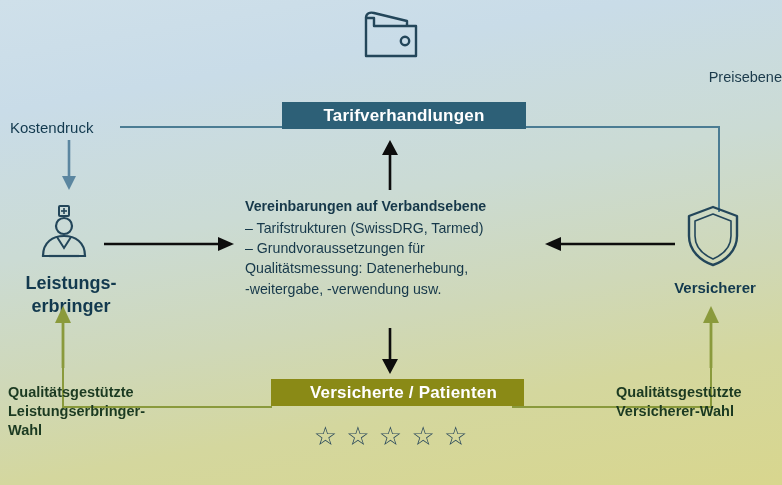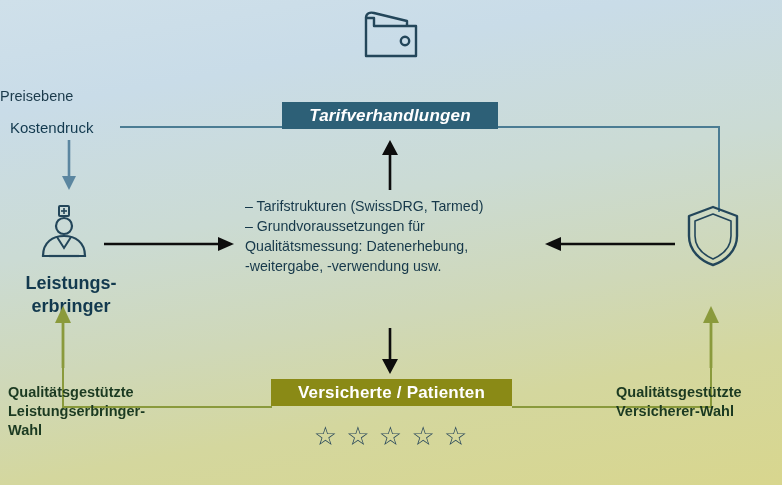--- a/index.html
+++ b/index.html
@@ -25,24 +25,23 @@
   
   .lbl {
     color: #1b3a4b;
     font-size: 14px;
     line-height: 1.28;
     white-space: pre-line;
   }
 
   #price-level-label {
     left: 0; top: 68px; width: 782px;
-    text-align: left;
+    text-align: right;
     font-size: 14.5px;
     color: #1b3a4b;
-    margin-top: 19px;
   }
   #quality-level-label {
     left: 0; top: 457px; width: 782px;
     text-align: center;
     font-size: 14.5px;
     color: #1b3a4b;
   }
   #cost-pressure-label {
     left: 10px; top: 119px;
     font-size: 15px;
@@ -81,32 +80,32 @@
 
   
   .banner {
     color: #ffffff;
     font-weight: bold;
     text-align: center;
     letter-spacing: 0.2px;
   }
   #tariff-banner {
     left: 282px; top: 102px;
-    width: 216px; height: 27px;
+    width: 244px; height: 27px;
     line-height: 27px;
     font-size: 17px;
     background: #2d6077;
-    font-style: italic;
   }
   #insured-banner {
     left: 271px; top: 379px;
     width: 241px; height: 27px;
     line-height: 27px;
     font-size: 17px;
     background: #8a8a16;
+    padding-left: 12px;
   }
 
   
   #agreements {
     left: 245px; top: 196px; width: 310px;
     color: #16384a;
     font-size: 14.2px;
     line-height: 1.42;
   }
   #agreements .head {
@@ -167,20 +166,21 @@
   </svg>
 
   <div class="abs banner" id="tariff-banner">Tarifverhandlungen</div>
 
   <svg class="arrow-svg" style="left:378px; top:140px;" width="24" height="50">
     <line x1="12" y1="50" x2="12" y2="13" stroke="#0d0d0d" stroke-width="2.6"></line>
     <polygon points="12,0 4,15 20,15" fill="#0d0d0d"></polygon>
   </svg>
 
   <div class="abs" id="agreements">
+    <div class="head">Vereinbarungen auf Verbandsebene</div>
     <div class="line">– Tarifstrukturen (SwissDRG, Tarmed)</div>
     <div class="line">– Grundvoraussetzungen für
    Qualitätsmessung: Datenerhebung,
    -weitergabe, -verwendung usw.</div>
   </div>
 
   <div class="abs" id="provider-icon">
     <svg width="62" height="62" viewBox="0 0 62 62">
       <rect x="26" y="2" width="10" height="10" rx="1" fill="none" stroke="#23465a" stroke-width="2"></rect>
       <line x1="31" y1="4" x2="31" y2="10" stroke="#23465a" stroke-width="1.6"></line>
@@ -198,20 +198,21 @@
     <line x1="0" y1="12" x2="116" y2="12" stroke="#0d0d0d" stroke-width="2.6"></line>
     <polygon points="130,12 114,5 114,19" fill="#0d0d0d"></polygon>
   </svg>
 
   <div class="abs" id="insurer-icon">
     <svg width="58" height="64" viewBox="0 0 58 64">
       <path d="M29 3 L53 12 L53 32 C53 47, 41 57, 29 61 C17 57, 5 47, 5 32 L5 12 Z" fill="none" stroke="#23465a" stroke-width="2.4" stroke-linejoin="round"></path>
       <path d="M29 10 L47 17 L47 32 C47 44, 38 51, 29 55 C20 51, 11 44, 11 32 L11 17 Z" fill="none" stroke="#23465a" stroke-width="1.6" stroke-linejoin="round"></path>
     </svg>
   </div>
+  <div class="abs" id="insurer-label">Versicherer</div>
 
   <svg class="arrow-svg" style="left:545px; top:232px;" width="130" height="24">
     <line x1="130" y1="12" x2="14" y2="12" stroke="#0d0d0d" stroke-width="2.6"></line>
     <polygon points="0,12 16,5 16,19" fill="#0d0d0d"></polygon>
   </svg>
 
   <svg class="arrow-svg" style="left:378px; top:328px;" width="24" height="46">
     <line x1="12" y1="0" x2="12" y2="32" stroke="#0d0d0d" stroke-width="2.6"></line>
     <polygon points="12,46 4,31 20,31" fill="#0d0d0d"></polygon>
   </svg>

